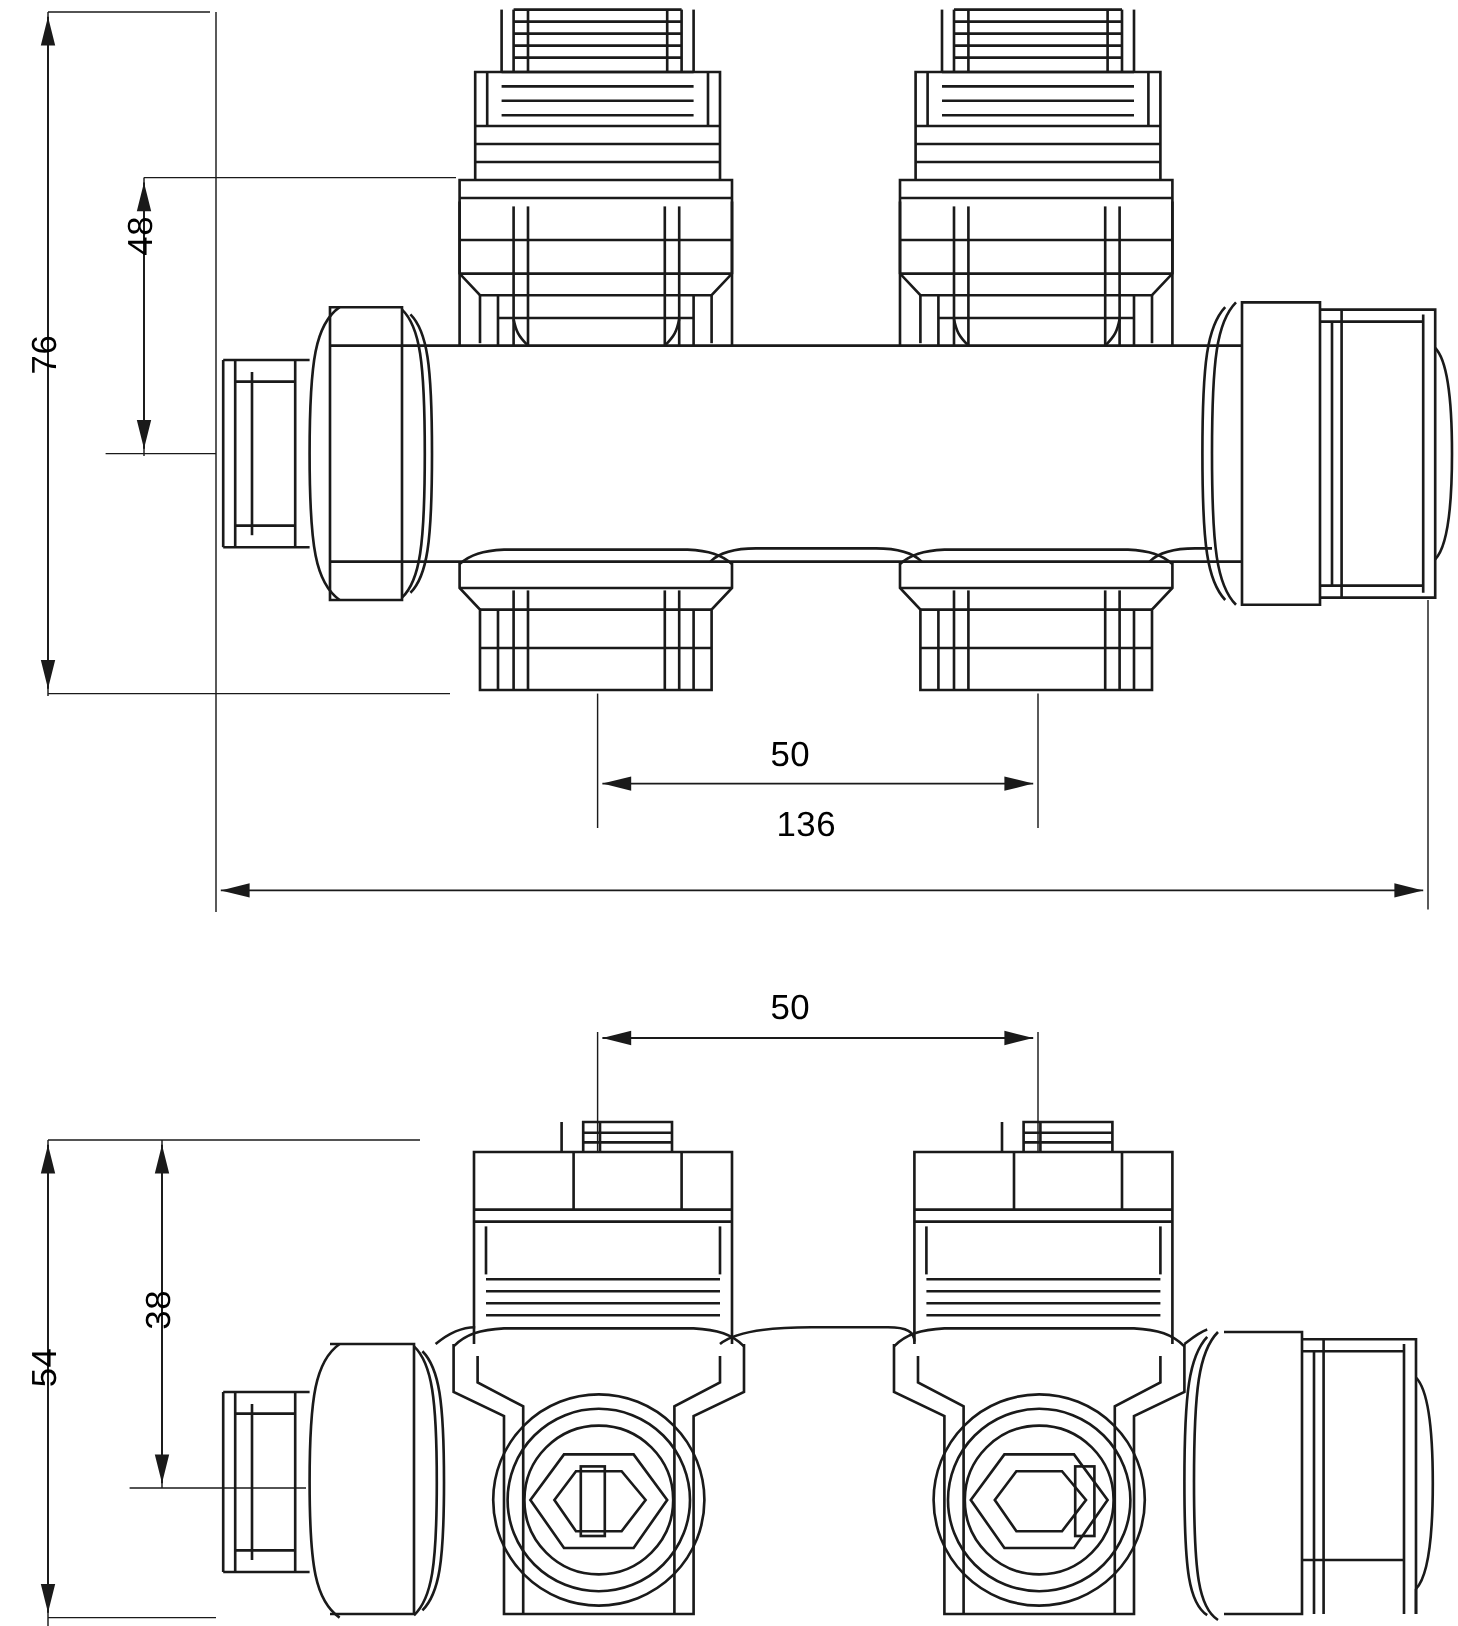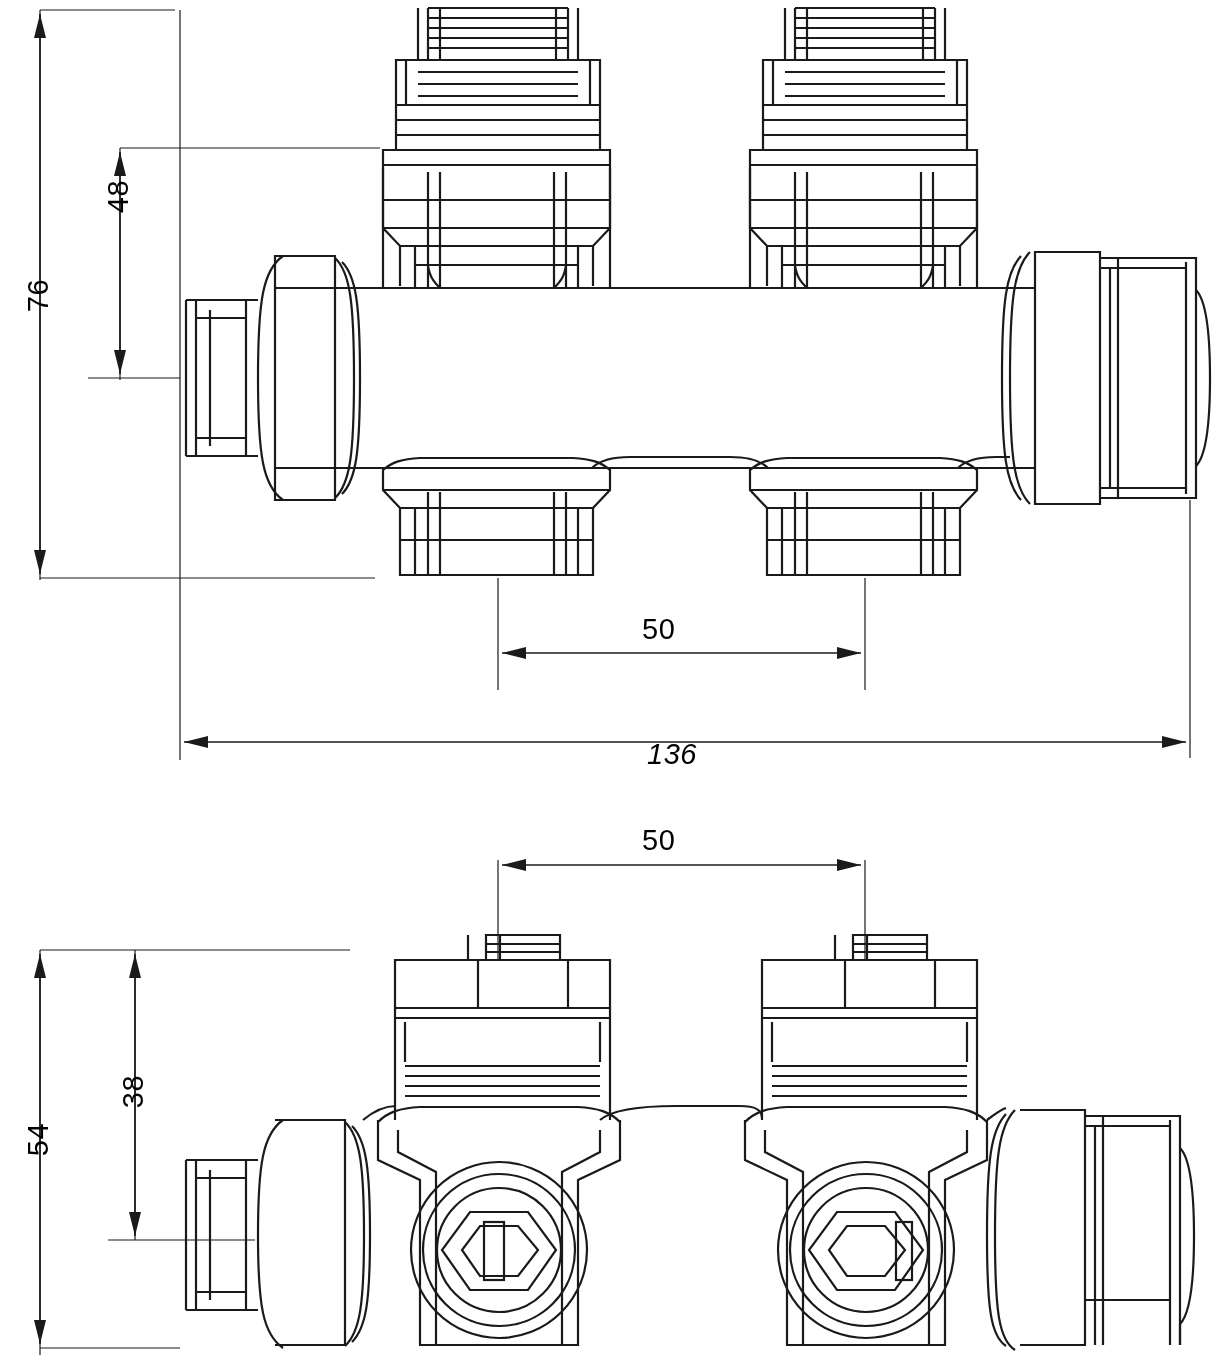--- a/index.html
+++ b/index.html
@@ -321,21 +321,21 @@
 
     </g>
   </svg>
 
   <div class="dim-label vert" style="left:-2px; top:279px; width:80px; text-align:center;">76</div>
 
   <div class="dim-label vert" style="left:78px; top:180px; width:80px; text-align:center;">48</div>
 
   <div class="dim-label" style="left:642px; top:613px;">50</div>
 
-  <div class="dim-label" style="left:647px; top:738px;font-style:italic;">136</div>
+  <div class="dim-label" style="left:647px; top:672px;">136</div>
 
   <div class="dim-label" style="left:642px; top:824px;">50</div>
 
   <div class="dim-label vert" style="left:-2px; top:1123px; width:80px; text-align:center;">54</div>
 
   <div class="dim-label vert" style="left:93px; top:1075px; width:80px; text-align:center;">38</div>
 
 </div>
 
 </body></html>

